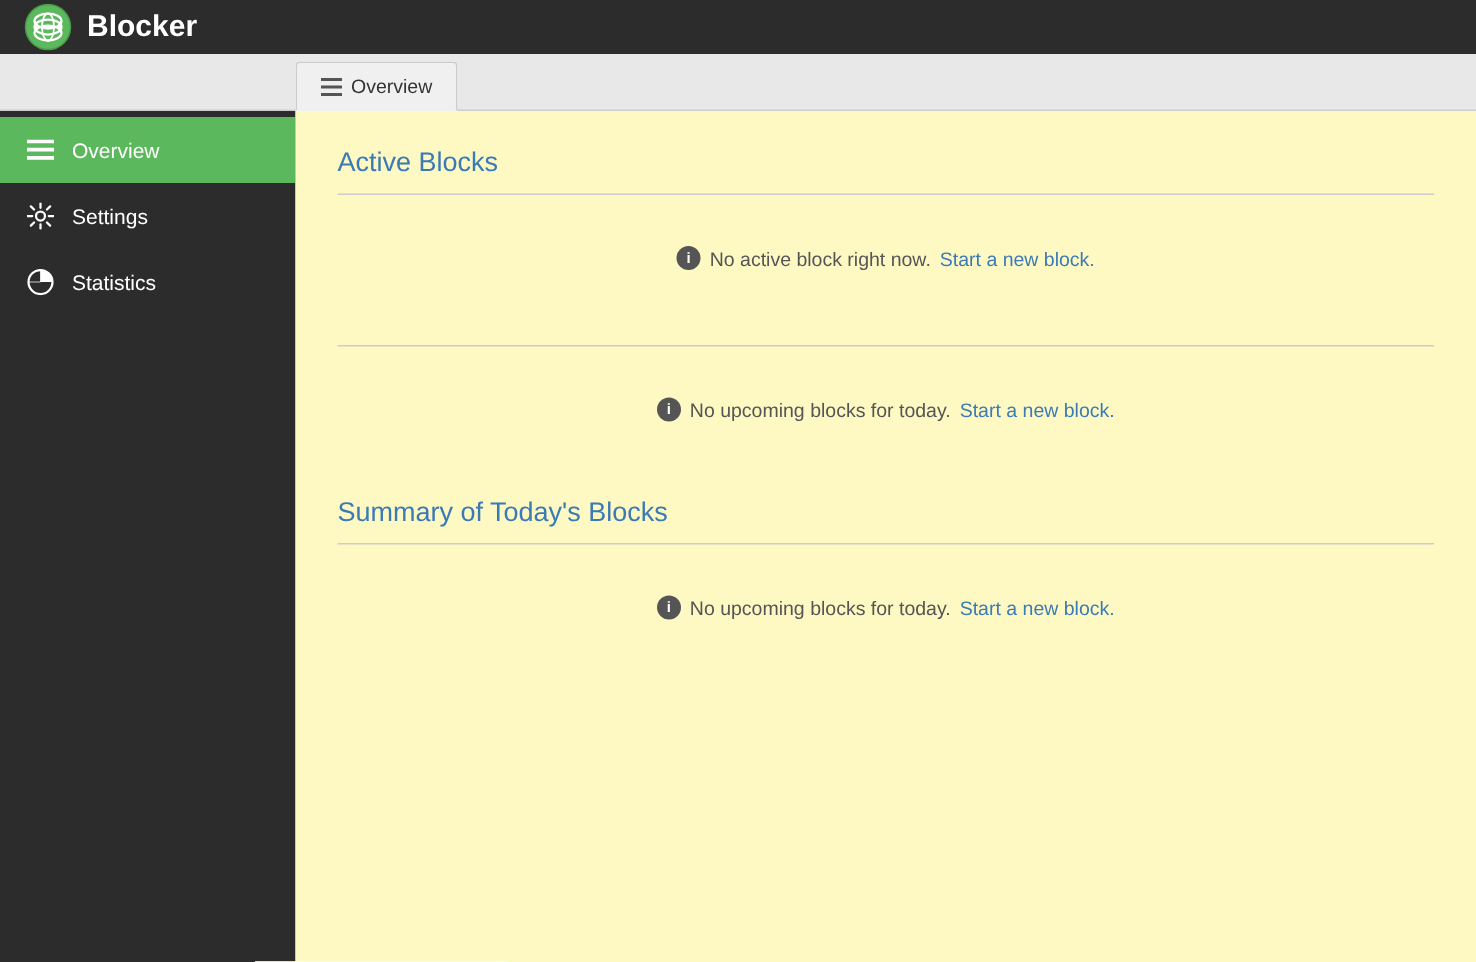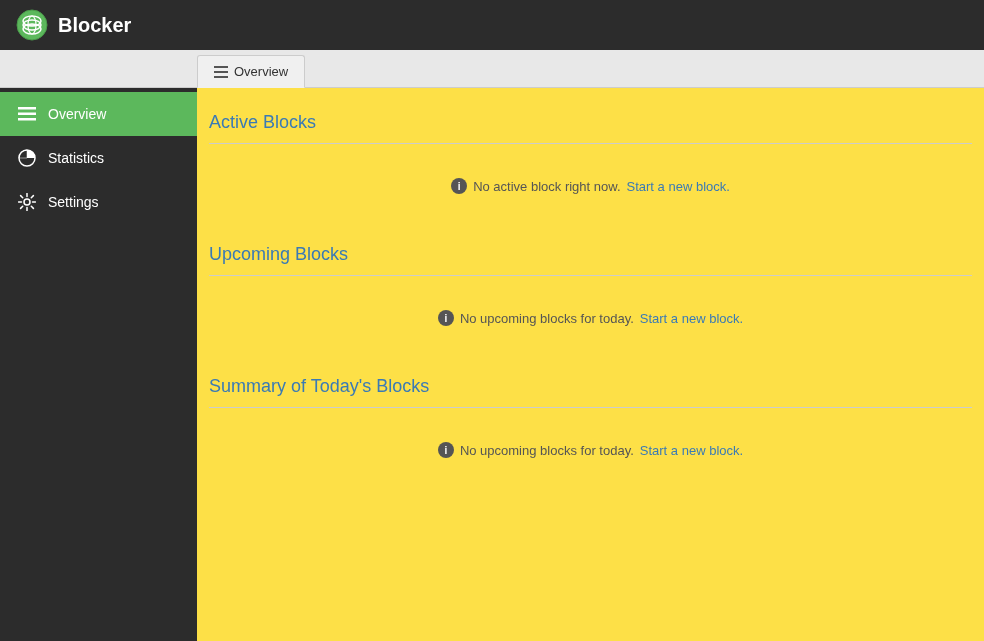--- a/index.html
+++ b/index.html
@@ -1,21 +1,21 @@
 <!DOCTYPE html>
 <html><head>
   <meta charset="utf-8">
   <style>
     * { margin: 0; padding: 0; box-sizing: border-box; }
     body { font-family: -apple-system, BlinkMacSystemFont, 'Segoe UI', Arial, sans-serif; display: flex; flex-direction: column; height: 641px; width: 984px; overflow: hidden; }
 
     
     .topbar {
       background: #2c2c2c;
-      height: 50px;
+      height: 36px;
       display: flex;
       align-items: center;
       padding: 0 16px;
       flex-shrink: 0;
     }
     .logo-area {
       display: flex;
       align-items: center;
       gap: 10px;
       width: 197px;
@@ -92,22 +92,22 @@
       height: 18px;
       flex-shrink: 0;
       display: flex;
       align-items: center;
       justify-content: center;
     }
 
     
     .content {
       flex: 1;
-      background: #fde047;
-      padding: 24px 12px;
+      background: #fef9c3;
+      padding: 24px 28px;
       overflow-y: auto;
     }
 
     .section {
       margin-bottom: 32px;
     }
 
     .section-title {
       font-size: 18px;
       color: #3a7ab5;
@@ -188,52 +188,51 @@
           <rect x="0" y="0" width="18" height="2.5" fill="white"></rect>
           <rect x="0" y="5.5" width="18" height="2.5" fill="white"></rect>
           <rect x="0" y="11" width="18" height="2.5" fill="white"></rect>
         </svg>
       </span>
       <span>Overview</span>
     </div>
     <div class="sidebar-item">
       <span class="sidebar-icon">
         <svg width="18" height="18" viewBox="0 0 18 18">
+          <circle cx="9" cy="9" r="3" fill="none" stroke="white" stroke-width="1.5"></circle>
+          <path d="M9 0.5v3M9 14.5v3M0.5 9h3M14.5 9h3M2.6 2.6l2.1 2.1M13.3 13.3l2.1 2.1M2.6 15.4l2.1-2.1M13.3 4.7l2.1-2.1" stroke="white" stroke-width="1.5" stroke-linecap="round"></path>
+        </svg>
+      </span>
+      <span>Settings</span>
+    </div>
+    <div class="sidebar-item">
+      <span class="sidebar-icon">
+        <svg width="18" height="18" viewBox="0 0 18 18">
           <circle cx="9" cy="9" r="8" fill="none" stroke="white" stroke-width="1.5"></circle>
           <path d="M9 9 L9 1 A8 8 0 0 1 17 9 Z" fill="white"></path>
           <path d="M9 9 L1 9 A8 8 0 0 1 9 1 Z" fill="none" stroke="white" stroke-width="0.5"></path>
         </svg>
       </span>
       <span>Statistics</span>
-    </div>
-    <div class="sidebar-item">
-      <span class="sidebar-icon">
-        <svg width="18" height="18" viewBox="0 0 18 18">
-          <circle cx="9" cy="9" r="3" fill="none" stroke="white" stroke-width="1.5"></circle>
-          <path d="M9 0.5v3M9 14.5v3M0.5 9h3M14.5 9h3M2.6 2.6l2.1 2.1M13.3 13.3l2.1 2.1M2.6 15.4l2.1-2.1M13.3 4.7l2.1-2.1" stroke="white" stroke-width="1.5" stroke-linecap="round"></path>
-        </svg>
-      </span>
-      <span>Settings</span>
     </div>
   </nav>
 
   <main class="content">
 
     <div class="section">
       <h2 class="section-title">Active Blocks</h2>
       <hr class="section-divider">
       <div class="section-message">
         <span class="info-icon">i</span>
         <span>No active block right now.</span>
         <span class="link">Start a new block.</span>
       </div>
     </div>
 
     <div class="section">
-      <h2 class="section-title">Upcoming Blocks</h2>
       <hr class="section-divider">
       <div class="section-message">
         <span class="info-icon">i</span>
         <span>No upcoming blocks for today.</span>
         <span class="link">Start a new block.</span>
       </div>
     </div>
 
     <div class="section">
       <h2 class="section-title">Summary of Today's Blocks</h2>

